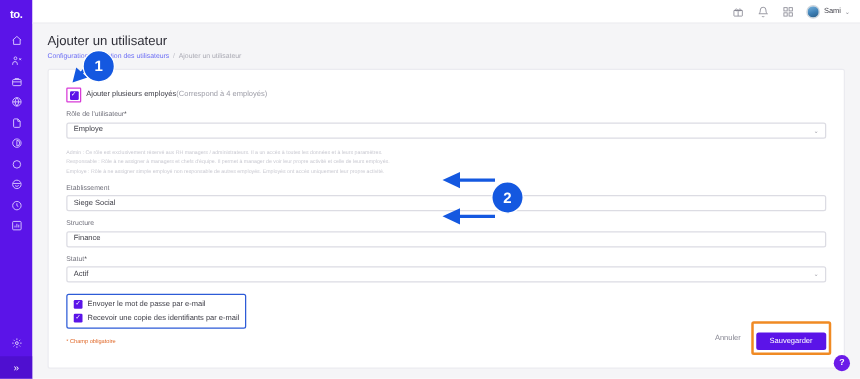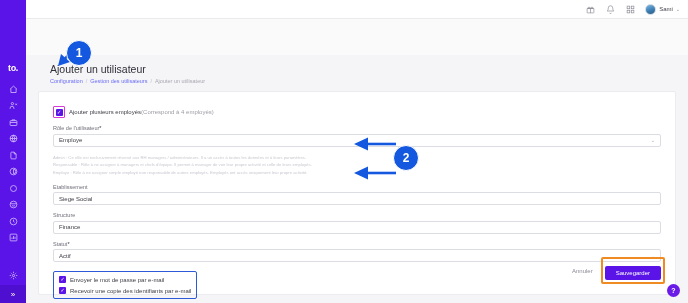--- a/index.html
+++ b/index.html
@@ -8,21 +8,21 @@
     font-family: "Liberation Sans", sans-serif;
     background: #ffffff;
     overflow: hidden;
   }
   #app { position: relative; width: 688px; height: 303px; background: #fafafa; }
 
   
   .sidebar {
     position: absolute; left: 0; top: 0; width: 26px; height: 303px;
     background: #5b14e8;
-    display: flex; flex-direction: column; align-items: center; justify-content: center;
+    display: flex; flex-direction: column; align-items: center;
   }
   .logo {
     color: #fff; font-size: 9px; font-weight: bold; letter-spacing: -0.3px;
     margin-top: 6px; margin-bottom: 8px;
   }
   .nav { display: flex; flex-direction: column; align-items: center; gap: 0px; width: 100%; }
   .nav-item {
     width: 26px; height: 16.5px;
     display: flex; align-items: center; justify-content: center;
   }
@@ -47,21 +47,21 @@
     width: 11px; height: 11px; border-radius: 50%;
     background: linear-gradient(160deg,#7ab6e0 0%,#3d7fb5 55%,#2a5c85 100%);
     border: 0.5px solid #cfd6dd;
   }
   .tb-username { font-size: 6px; color: #45454e; }
   .caret { font-size: 5px; color: #85858f; }
 
   
   .content {
     position: absolute; left: 26px; top: 19px; right: 0; bottom: 0;
-    background: #f5f5f7; padding: 6px 0 0 12px; margin-top: 36px;
+    background: #f5f5f7; padding: 6px 0 0 0;
   }
   .page-head { padding: 2px 0 0 12px; }
   .page-title { font-size: 10.5px; color: #2f2f38; font-weight: 400; }
   .breadcrumb { margin-top: 3px; font-size: 5.5px; color: #9a9aa4; display: flex; align-items: center; gap: 3px; }
   .bc-link { color: #6a6cf5; }
   .bc-sep { color: #c0c0c8; }
   .bc-cur { color: #a8a8b2; }
 
   .card {
     position: absolute; left: 12px; top: 36px; right: 12px; bottom: 8px;

